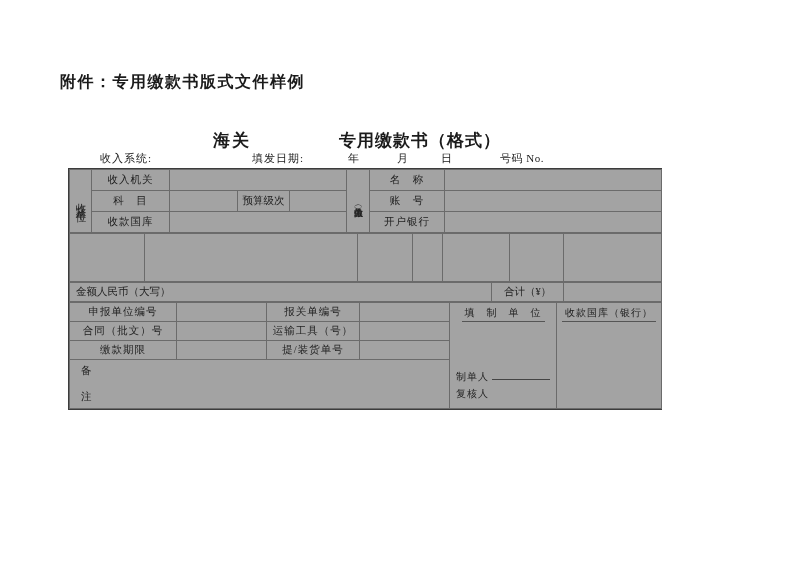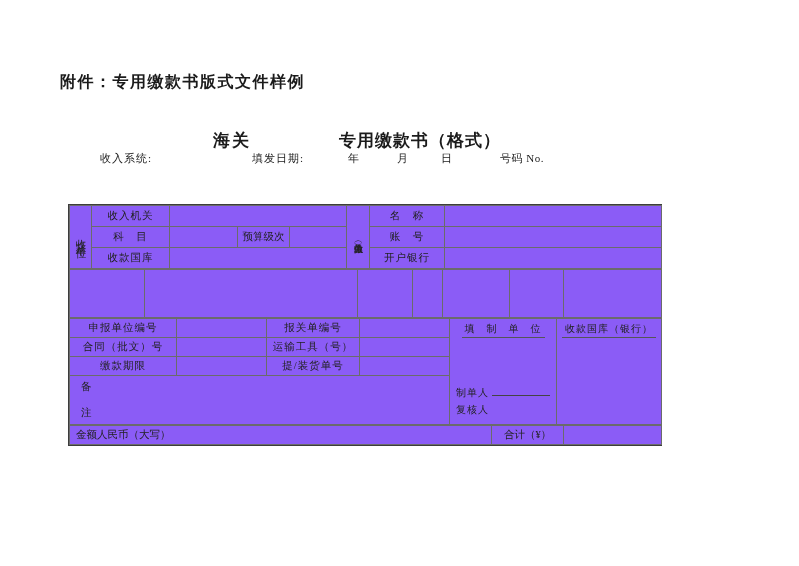--- a/index.html
+++ b/index.html
@@ -7,21 +7,21 @@
     position:relative;width:799px;height:566px;background:#ffffff;
     font-family:"Liberation Serif","DejaVu Serif",serif;color:#1b1b1b;overflow:hidden;
   }
   .attachment{position:absolute;left:60px;top:72px;font-size:16px;letter-spacing:1.5px;font-weight:bold;}
   .title-left{position:absolute;left:213px;top:129px;font-size:17px;font-weight:bold;letter-spacing:2px;}
   .title-right{position:absolute;left:339px;top:129px;font-size:17px;font-weight:bold;letter-spacing:1px;}
   .info{position:absolute;top:151px;font-size:11px;letter-spacing:1px;}
   .i-sys{left:100px;} .i-date{left:252px;} .i-year{left:348px;} .i-month{left:397px;}
   .i-day{left:441px;} .i-no{left:500px;letter-spacing:0.5px;}
 
-  .form{position:absolute;left:68px;top:168px;width:592px;border:1.5px solid #3c3c3c;background:#8b5cf6;margin-top:36px;}
+  .form{position:absolute;left:68px;top:168px;width:592px;border:1.5px solid #3c3c3c;background:#a3a3a3;}
   .form table{border-collapse:collapse;table-layout:fixed;width:100%;}
   .form td{border:1px solid #6b6b6b;padding:0 2px;font-size:10.5px;color:#222;
            text-align:center;vertical-align:middle;overflow:hidden;white-space:nowrap;}
   tr.h20 td{height:20px;} tr.h47 td{height:47px;} tr.h18 td{height:18px;} tr.h48 td{height:48px;}
   td.vert{writing-mode:vertical-rl;text-orientation:upright;letter-spacing:3px;font-size:10.5px;padding:2px 0;}
   td.vert-sm{writing-mode:vertical-rl;text-orientation:upright;letter-spacing:0;font-size:9px;padding:1px 0;}
   td.lbl{letter-spacing:1px;}
   td.goods-h{font-size:10px;letter-spacing:0;}
   td.top{vertical-align:top;}
   .blockcell{height:100%;display:flex;flex-direction:column;justify-content:space-between;
@@ -108,20 +108,35 @@
         <td></td>
         <td></td>
         <td></td>
         <td></td>
       </tr>
     </tbody>
       </table>
 
     <table>
       <colgroup>
+          <col style="width:422px">
+          <col style="width:72px">
+          <col style="width:98px">
+        </colgroup>
+      <tbody>
+          <tr class="h18">
+        <td style="text-align:left;padding-left:6px;">金额人民币（大写）</td>
+        <td>合计（¥）</td>
+        <td></td>
+      </tr>
+    </tbody>
+      </table>
+
+    <table>
+      <colgroup>
         <col style="width:107px">
           <col style="width:90px">
           <col style="width:93px">
         <col style="width:90px">
           <col style="width:107px">
           <col style="width:105px">
       </colgroup>
       <tbody>
           <tr class="h18">
         <td class="lbl">申报单位编号</td>
@@ -159,31 +174,16 @@
         <td colspan="4">
           <div class="remarks">
             <span>备</span>
             <span>注</span>
           </div>
         </td>
       </tr>
     </tbody>
       </table>
 
-    <table>
-      <colgroup>
-          <col style="width:422px">
-          <col style="width:72px">
-          <col style="width:98px">
-        </colgroup>
-      <tbody>
-          <tr class="h18">
-        <td style="text-align:left;padding-left:6px;">金额人民币（大写）</td>
-        <td>合计（¥）</td>
-        <td></td>
-      </tr>
-    </tbody>
-      </table>
-
   </div>
 
 
 </div>
 
 </body></html>

